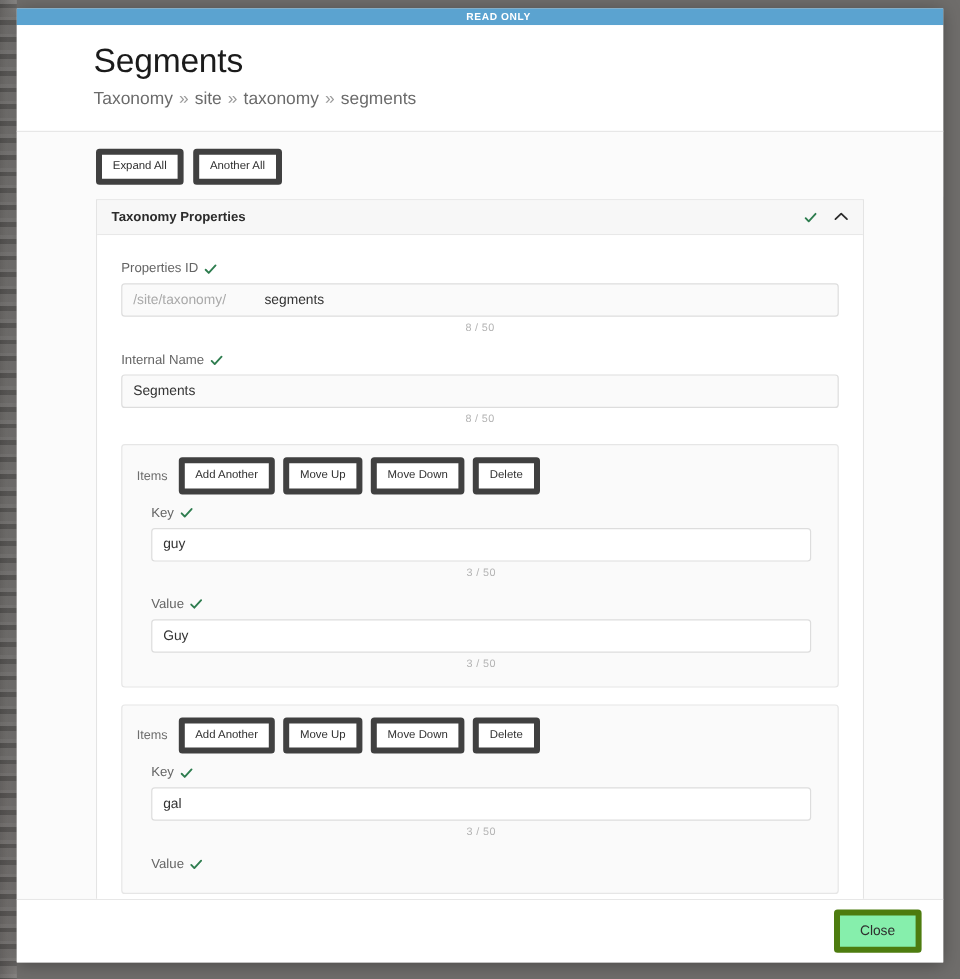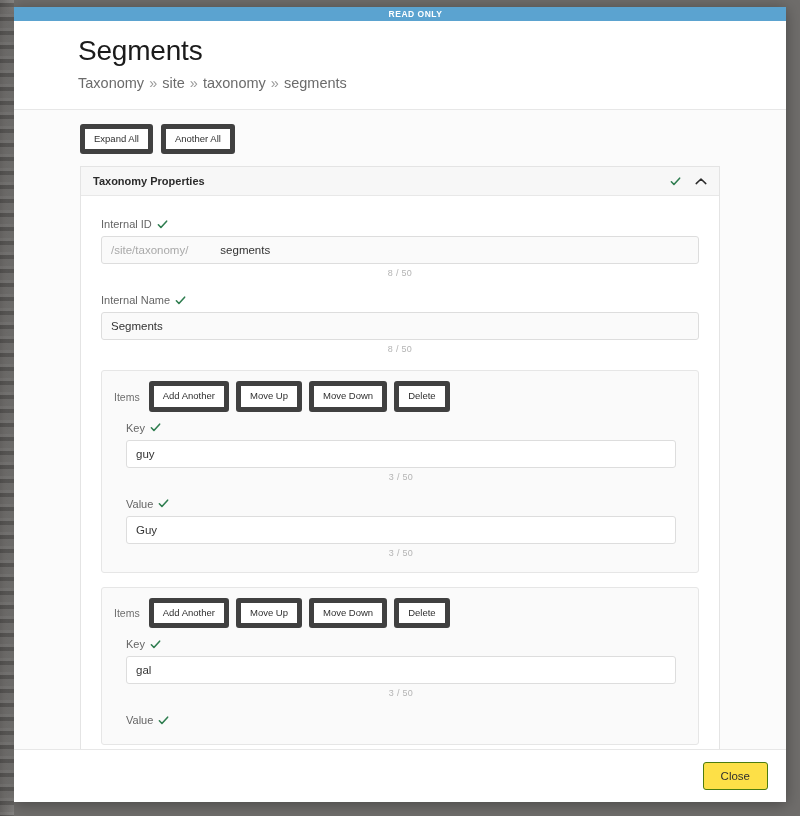--- a/index.html
+++ b/index.html
@@ -270,22 +270,22 @@
     height: 52px;
     min-height: 52px;
     background: #ffffff;
     border-top: 1px solid #e7e7e7;
     display: flex;
     align-items: center;
     justify-content: flex-end;
     padding-right: 18px;
   }
   .btn-close {
-    background: #fde047;
-    border: 1px solid #4d7c0f;
+    background: #86efac;
+    border: 5px solid #4d7c0f;
     border-radius: 3px;
     font-size: 11.5px;
     color: #2f2f2f;
     padding: 7px 17px;
     font-family: "Liberation Sans", sans-serif;
     cursor: pointer;
     margin-left: 17px;
   }
 </style>
 </head>
@@ -335,21 +335,21 @@
               <path d="M1.2 6.6 L6 2 L10.8 6.6" fill="none" stroke="#2b2b2b" stroke-width="1.5" stroke-linecap="round" stroke-linejoin="round"></path>
             </svg>
           </span>
         </div>
       </div>
 
       <div class="panel-body">
 
         <div class="field">
           <div class="field-label">
-            <span>Internal ID</span>
+            <span>Properties ID</span>
             <span class="check-icon">
               <svg width="11" height="11" viewBox="0 0 12 12" aria-hidden="true">
                 <path d="M1.5 6.3 L4.3 9.2 L10.5 2.4" fill="none" stroke="#2e7d4f" stroke-width="1.7" stroke-linecap="round" stroke-linejoin="round"></path>
               </svg>
             </span>
           </div>
           <div class="text-input">
             <span class="prefix">/site/taxonomy/</span>
               <span class="val">segments</span>
           </div>

